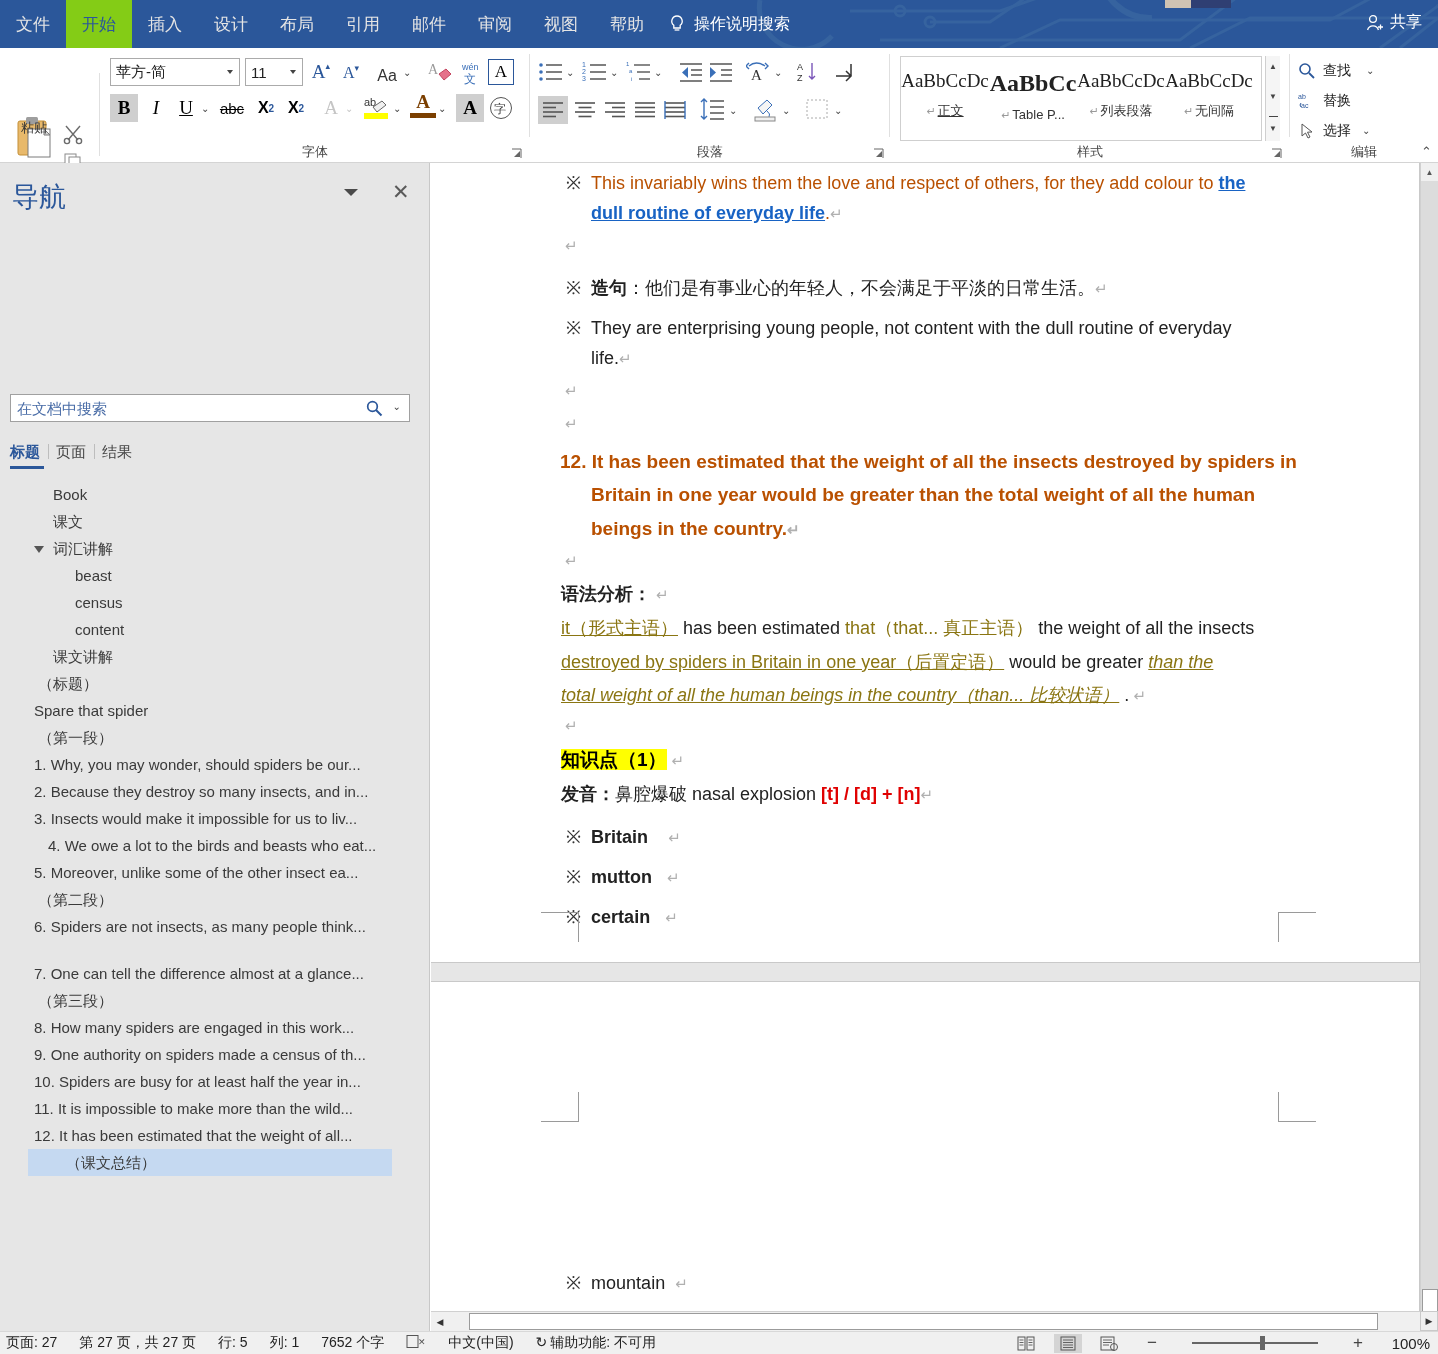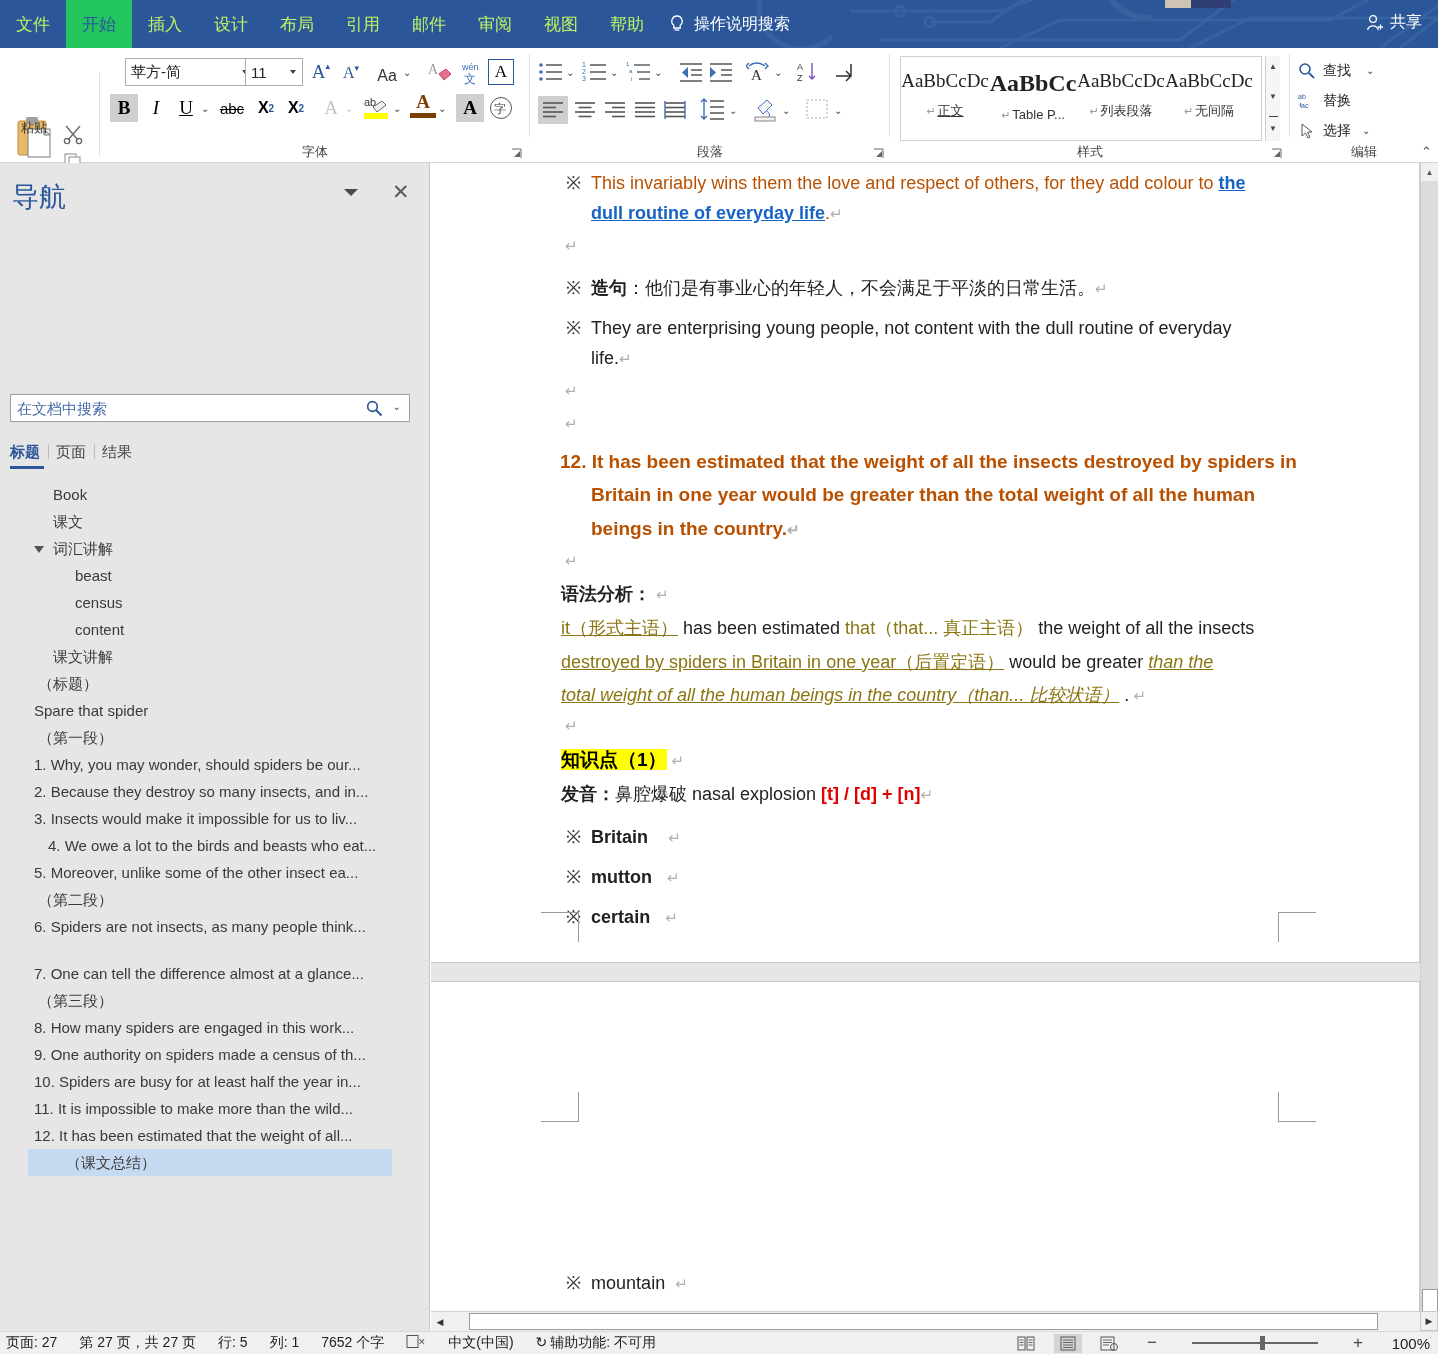--- a/index.html
+++ b/index.html
@@ -17,24 +17,24 @@
     background: #2b579a;
     overflow: hidden;
   }
   #titlebar-deco { position: absolute; left: 0; top: 0; width: 1438px; height: 48px; }
   .tab-strip {
     position: absolute; left: 0; top: 0; height: 48px;
     display: flex; align-items: stretch;
   }
   .ribbon-tab {
     display: flex; align-items: center; justify-content: center;
-    padding: 0 16px; color: #bef264; font-size: 17px;
+    padding: 0 16px; color: #e5e5e5; font-size: 17px;
     height: 48px; position: relative; z-index: 2;
   }
-  .ribbon-tab.active { background: #22c55e; color: #2b579a; }
+  .ribbon-tab.active { background: #84cc16; color: #2b579a; }
   #tell-me { display: flex; align-items: center; gap: 8px; padding-left: 8px; color:#fff; font-size:16px; }
   #lamp-icon { display:block; }
   #share-btn {
     position: absolute; right: 16px; top: 12px;
     display: flex; align-items: center; gap: 6px;
     color: #ffffff; font-size: 16px;
   }
   #partial-top-chip {
     position:absolute; left:1165px; top:0; width:66px; height:8px; display:flex;
   }
@@ -255,21 +255,21 @@
     </svg>
     <div class="glabel">剪贴板</div>
     <svg class="dlaunch" style="right:6px;" viewBox="0 0 11 11">
       <path d="M1 1 h9 v9" fill="none" stroke="#666"></path>
         <path d="M9 9 L3 9 L9 3 z" fill="#666"></path>
     </svg>
     <div class="gsep"></div>
   </div>
 
   <div class="rgroup" id="g-font">
-    <div class="combo" style="left:10px;top:10px;width:130px;height:28px;margin-left:15px;">
+    <div class="combo" style="left:10px;top:10px;width:130px;height:28px;">
       <span>苹方-简</span>
       <span class="cb-caret caret"></span>
     </div>
     <div class="combo" style="left:145px;top:10px;width:58px;height:28px;">
       <span>11</span>
       <span class="cb-caret caret"></span>
     </div>
     <div class="btn" style="position:absolute;left:208px;top:11px;width:26px;height:26px;font-family:'Liberation Serif',serif;font-size:19px;color:#2b579a;">A<span style="font-size:9px;position:relative;top:-6px;">▴</span></div>
     <div class="btn" style="position:absolute;left:238px;top:13px;width:26px;height:24px;font-family:'Liberation Serif',serif;font-size:16px;color:#2b579a;">A<span style="font-size:9px;position:relative;top:-5px;">▾</span></div>
     <div class="btn" style="position:absolute;left:272px;top:13px;width:30px;height:24px;font-size:16px;color:#333;align-items:flex-end;">

